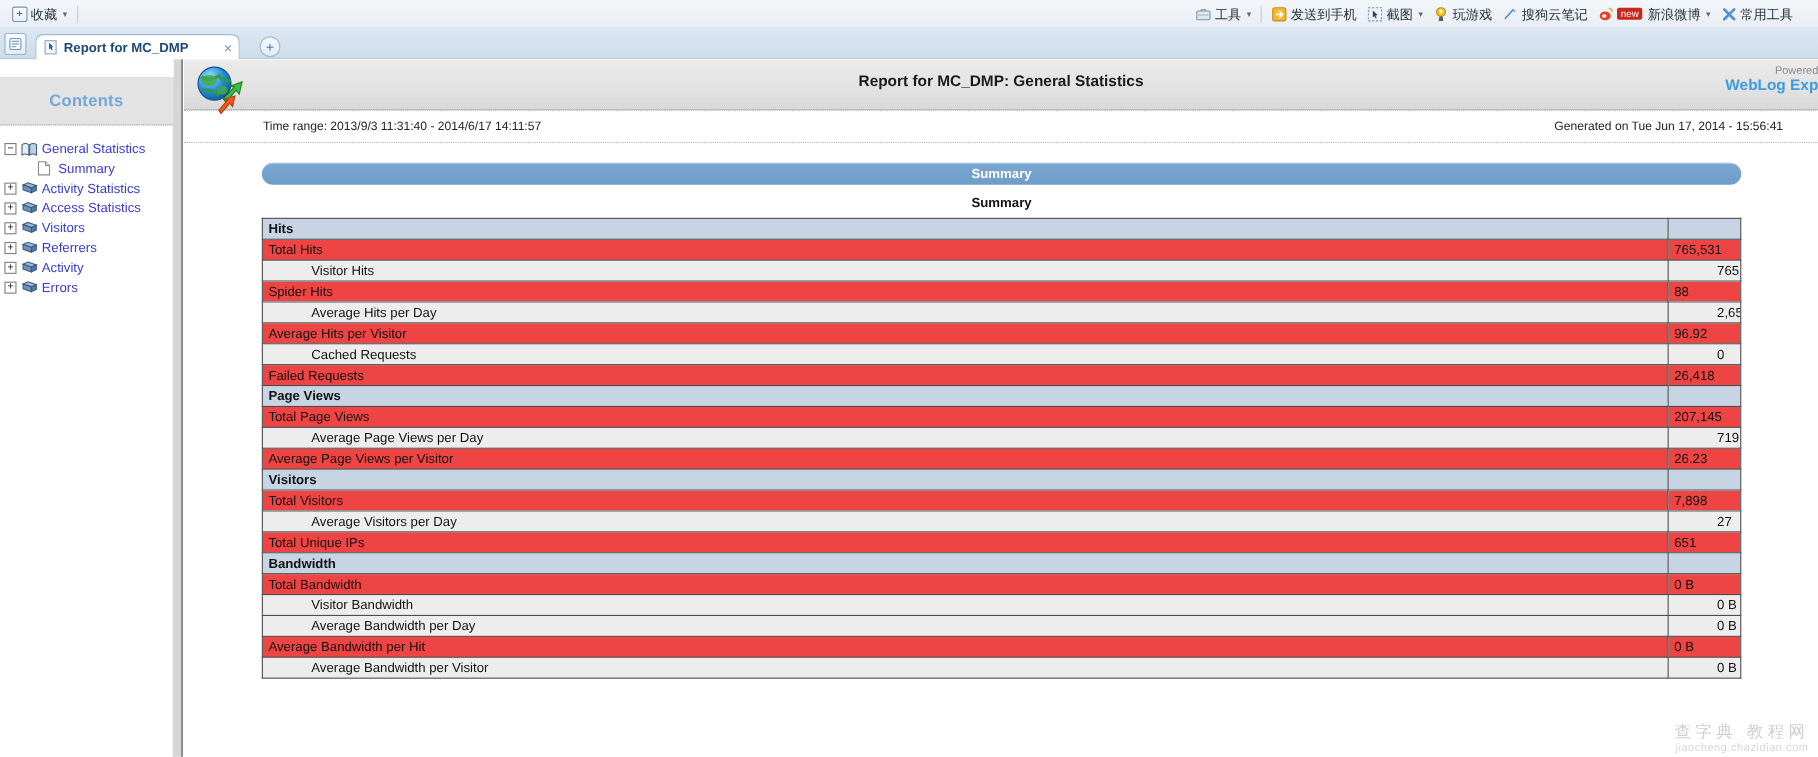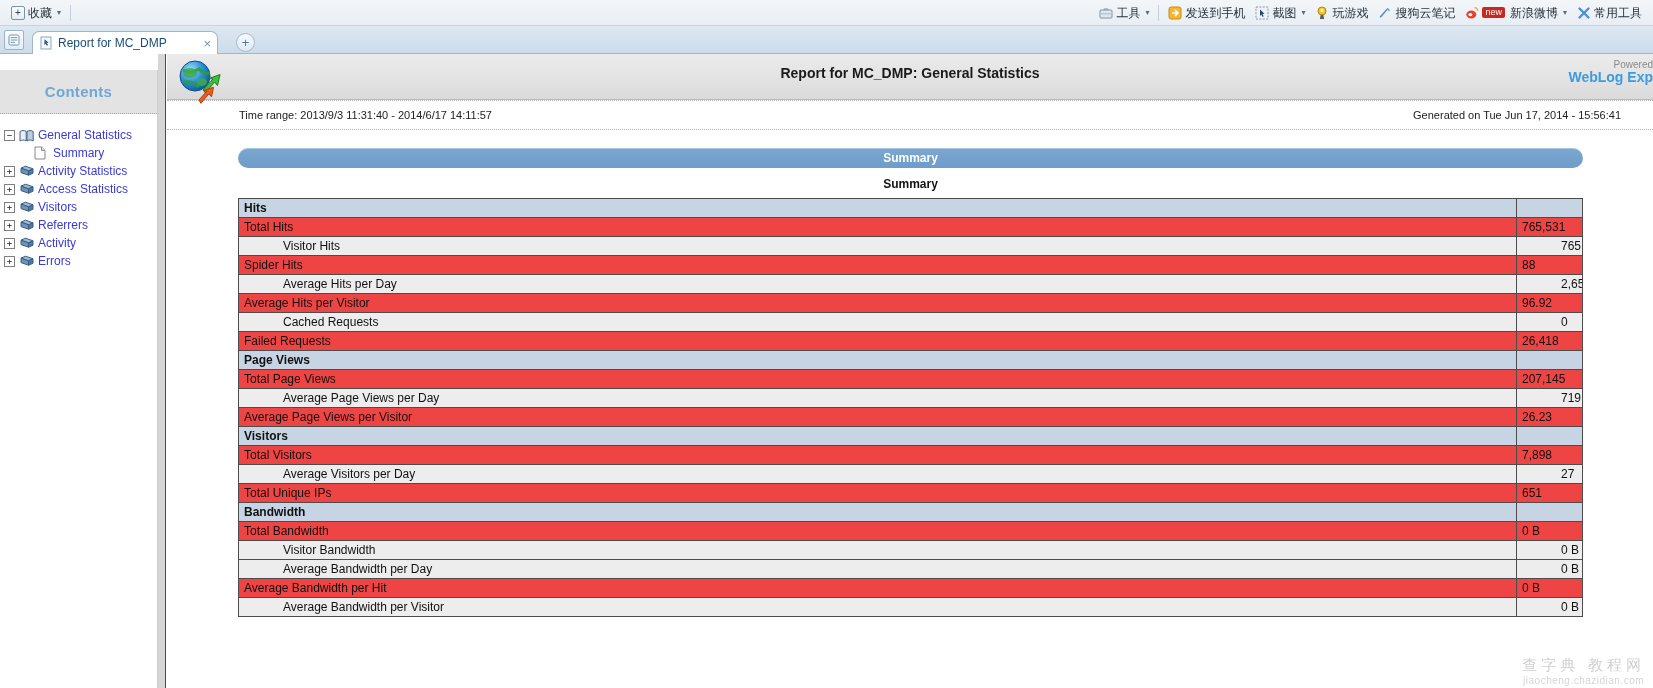--- a/index.html
+++ b/index.html
@@ -12,21 +12,21 @@
   }
 
   
   #browser-toolbar {
     position: absolute; top: 0; left: 0; width: 1653px; height: 26px;
     background: linear-gradient(to bottom, #f3f6f9 0%, #e8eef4 100%);
     border-bottom: 1px solid #c7d4e0;
     display: flex; align-items: center;
   }
   .tb-left { display: flex; align-items: center; padding-left: 6px; }
-  .tb-right { margin-left: auto; display: flex; align-items: center; padding-right: 6px; }
+  .tb-right { margin-left: auto; display: flex; align-items: center; padding-right: 18px; }
   .tb-item {
     display: flex; align-items: center; gap: 3px;
     font-size: 12px; color: #26323c; padding: 2px 5px;
     white-space: nowrap; line-height: 14px;
   }
   .tb-item .lbl { font-family: "DejaVu Sans", sans-serif; font-size: 12px; }
   .tb-sep { width: 1px; height: 16px; background: #c3cfda; margin: 0 4px; }
   .caret { font-size: 8px; color: #5a6b7a; margin-left: 2px; }
   .ic {
     width: 14px; height: 14px; display: inline-block;
@@ -58,21 +58,21 @@
     display: flex; align-items: center; justify-content: center;
   }
   #browser-tab {
     position: absolute; left: 32px; top: 5px; width: 186px; height: 23px;
     background: #ffffff;
     border: 1px solid #9fb6c9; border-bottom: none;
     border-radius: 7px 7px 0 0;
     display: flex; align-items: center; padding: 0 6px;
   }
   #browser-tab .tab-title {
-    font-size: 12px; font-weight: normal; color: #1c4a74;
+    font-size: 12px; font-weight: bold; color: #1c4a74;
     margin-left: 5px; white-space: nowrap; overflow: hidden;
   }
   #browser-tab .tab-close {
     margin-left: auto; color: #6f93b3; font-size: 13px; line-height: 13px;
   }
   #new-tab-btn {
     position: absolute; left: 236px; top: 7px; width: 19px; height: 19px;
     border: 1px solid #a5bacb; border-radius: 50%;
     background: linear-gradient(to bottom,#f7fbff,#dfe9f2);
     display: flex; align-items: center; justify-content: center;

